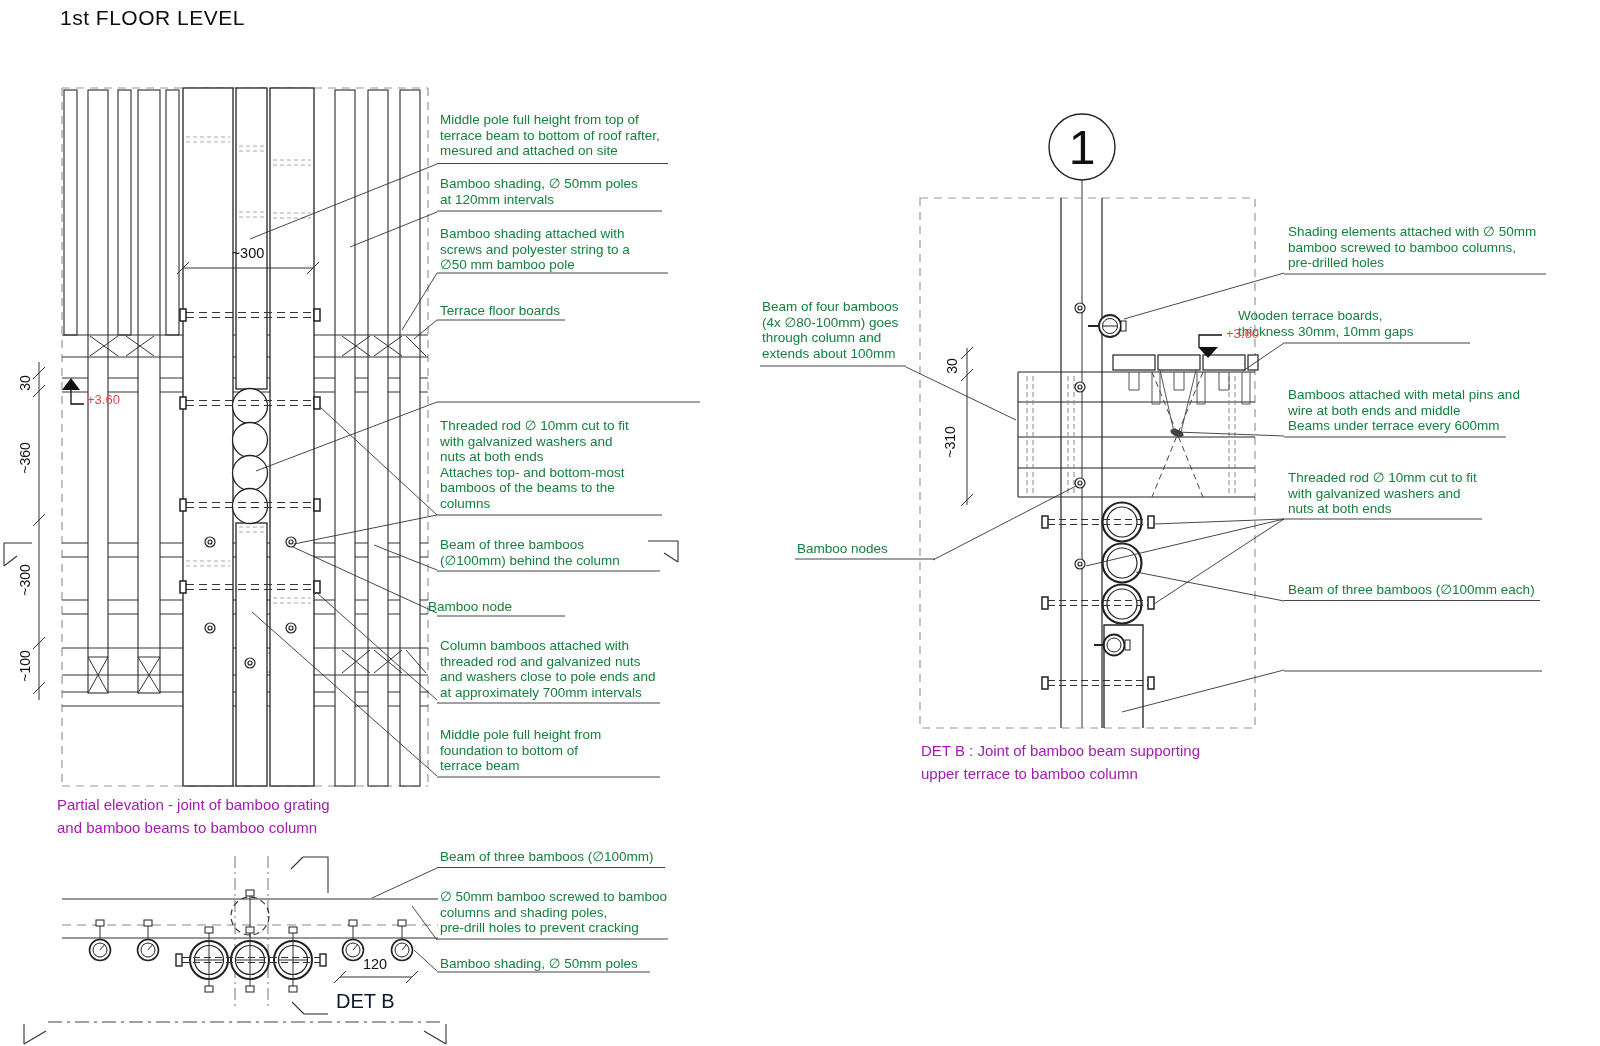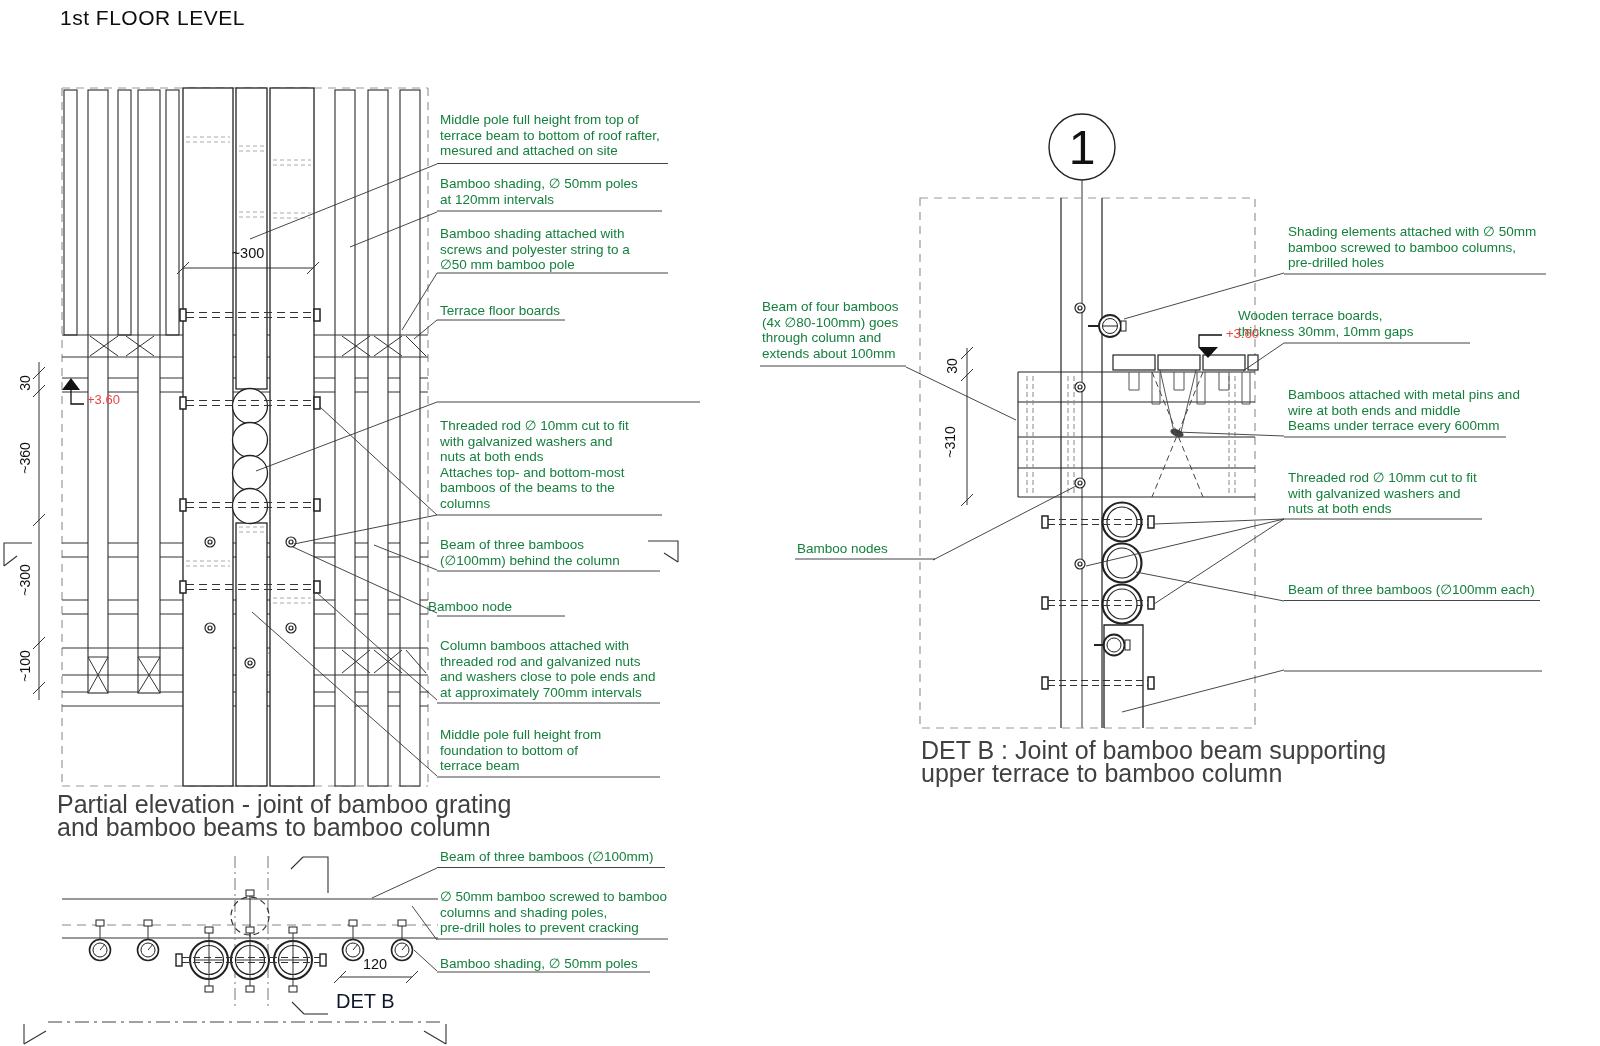--- a/index.html
+++ b/index.html
@@ -1,21 +1,21 @@
 <!DOCTYPE html>
 <html><head>
 <meta charset="utf-8">
 <style>
   html,body{margin:0;padding:0;background:#fff;}
   body{width:1600px;height:1046px;position:relative;overflow:hidden;
        font-family:"Liberation Sans",sans-serif;color:#111;}
   .stage{position:absolute;inset:0;width:1600px;height:1046px;}
   svg{position:absolute;left:0;top:0;}
   .lbl{position:absolute;font-size:13.5px;line-height:15.6px;white-space:pre-line;color:#15803d;}
-  .caption{position:absolute;font-size:25px;line-height:23px;white-space:pre-line;color:#404040;}
+  .caption{position:absolute;font-size:15px;line-height:23px;white-space:pre-line;color:#a21caf;}
   .title{position:absolute;font-size:21px;letter-spacing:.5px;color:#0e0e0e;text-align:center;}
   .lvl{position:absolute;font-size:13px;color:#ef4444;}
   .det{position:absolute;font-size:20px;color:#0f172a;}
 </style>
 </head>
 <body>
 
 <div class="stage">
 
 <svg width="1600" height="1046" viewBox="0 0 1600 1046">

